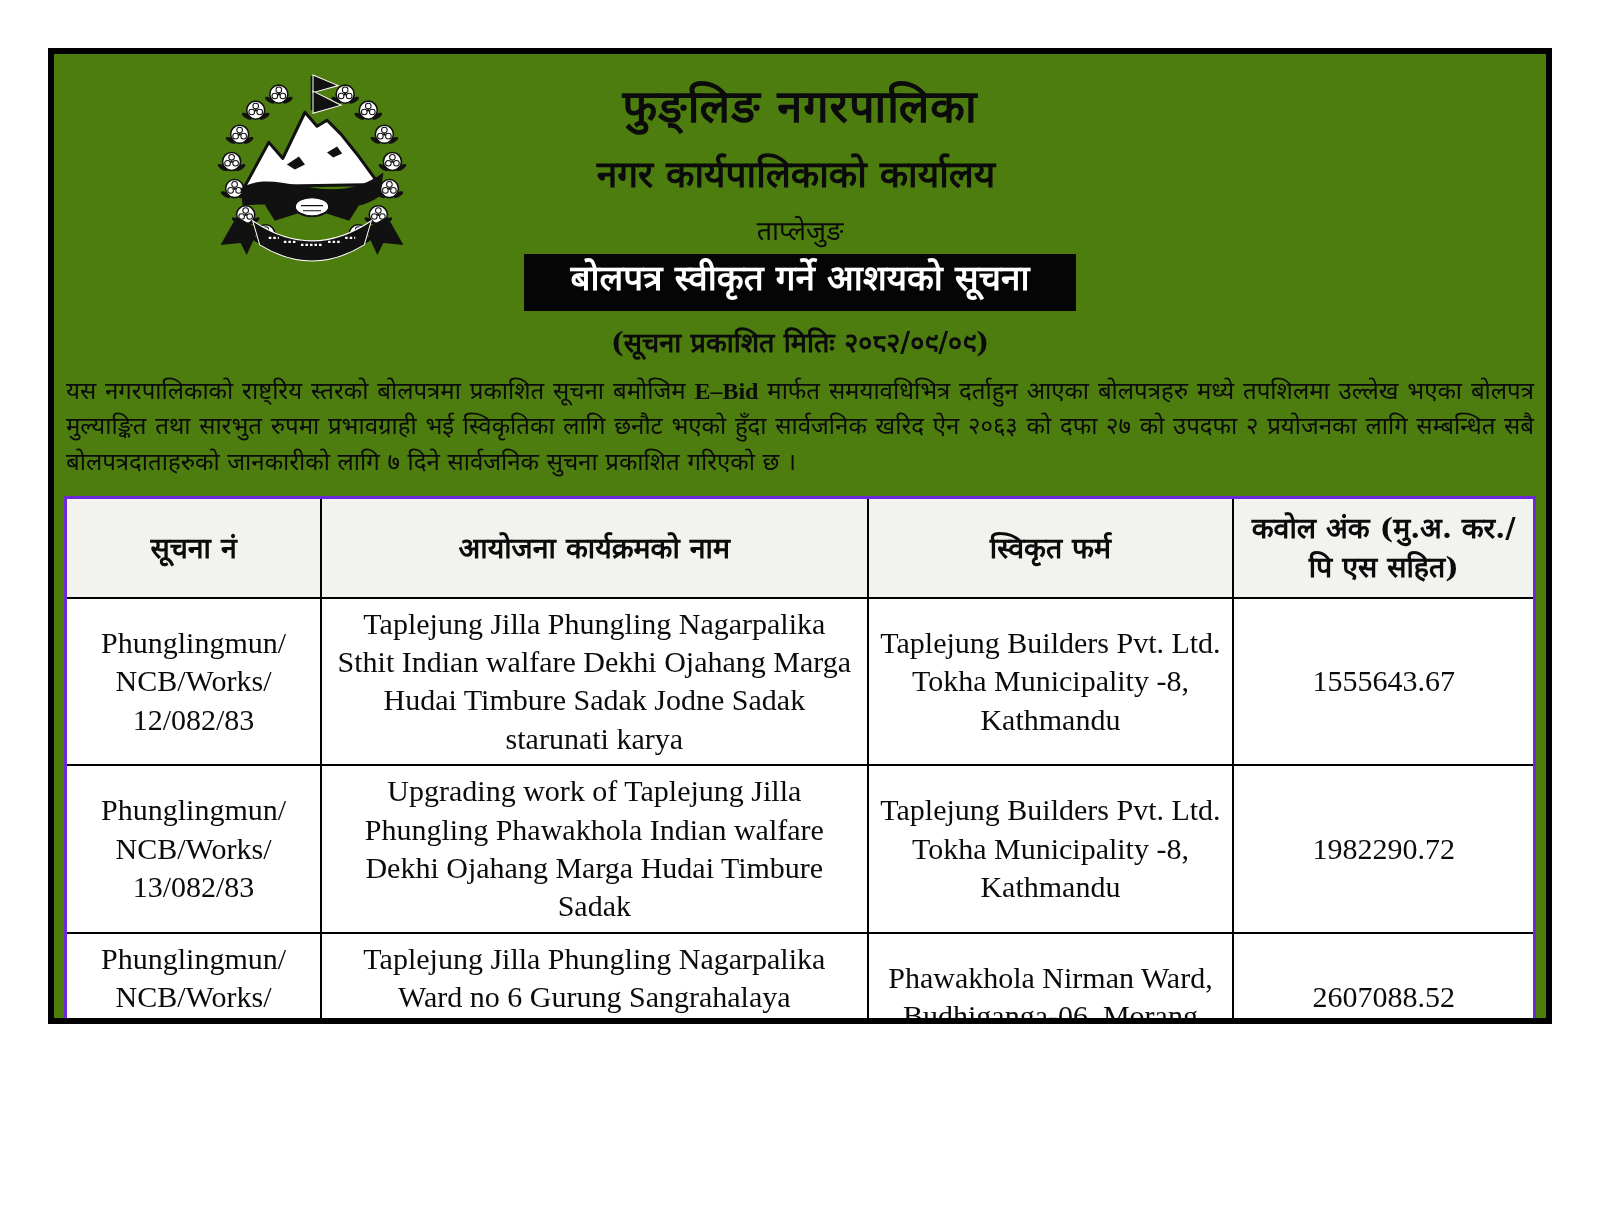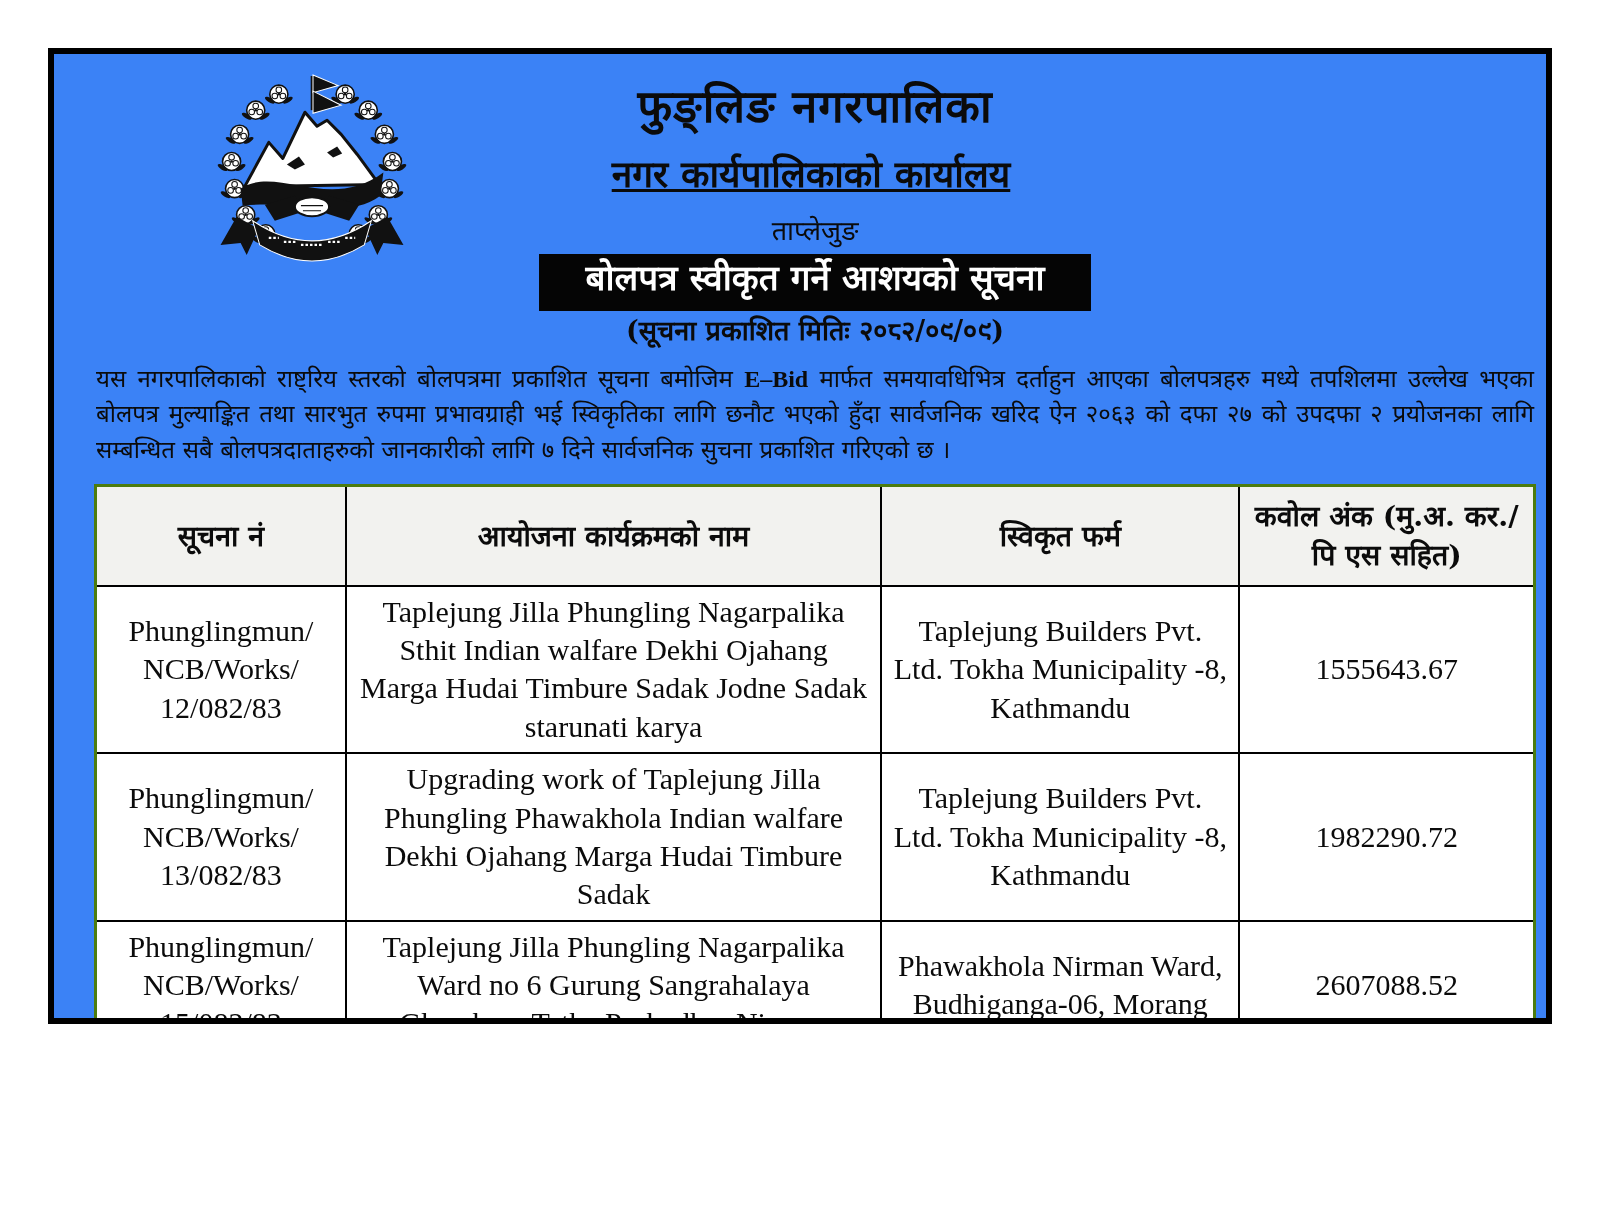--- a/index.html
+++ b/index.html
@@ -9,59 +9,58 @@
     background:#ffffff;
     font-family:"DejaVu Serif","Liberation Serif",serif;
     color:#0b0b0b;
     overflow:hidden;
   }
   .frame{
     position:absolute;left:48px;top:48px;
     width:1504px;height:976px;
     border:6px solid #000;
     box-sizing:border-box;
-    background:#3b82f6;
+    background:#4d7c0f;
     overflow:hidden;
-    padding-left:30px;
   }
   .logo{
     position:absolute;left:152px;top:14px;
     width:212px;height:196px;
   }
   .header{ text-align:center; padding-top:20px; }
   .org-name{
     margin:0; font-size:45px; font-weight:700; letter-spacing:1px;
   }
   .office-name{
-    margin:12px 8px 0 0; font-size:37px; font-weight:700;text-decoration:underline;
+    margin:12px 8px 0 0; font-size:37px; font-weight:700;
   }
   .district{
     margin:13px 0 0 0; font-size:27px; font-weight:400;
   }
   .banner{
     display:inline-block; margin-top:6px;
     background:#050505; color:#fff;
     font-size:35px; font-weight:700;
     padding:5px 46px 13px 46px;
     line-height:1.1;
   }
   .pub-date{
-    font-size:27px; font-weight:700;
+    margin-top:12px; font-size:27px; font-weight:700;
   }
   .body-para{
     margin:14px 12px 0 12px;
     font-size:24px; line-height:1.48;
     text-align:justify;
   }
   .body-para b{ font-family:"Liberation Serif",serif; }
   table.notice{
     margin:16px 10px 0 10px;
     width:calc(100% - 20px);
     border-collapse:collapse;
-    border:3px solid #4d7c0f;
+    border:3px solid #6d28d9;
     table-layout:fixed;
   }
   table.notice th, table.notice td{
     border:2px solid #000;
     text-align:center; vertical-align:middle;
     padding:6px 10px;
     box-sizing:border-box;
   }
   table.notice th{
     background:#f2f2ef;

